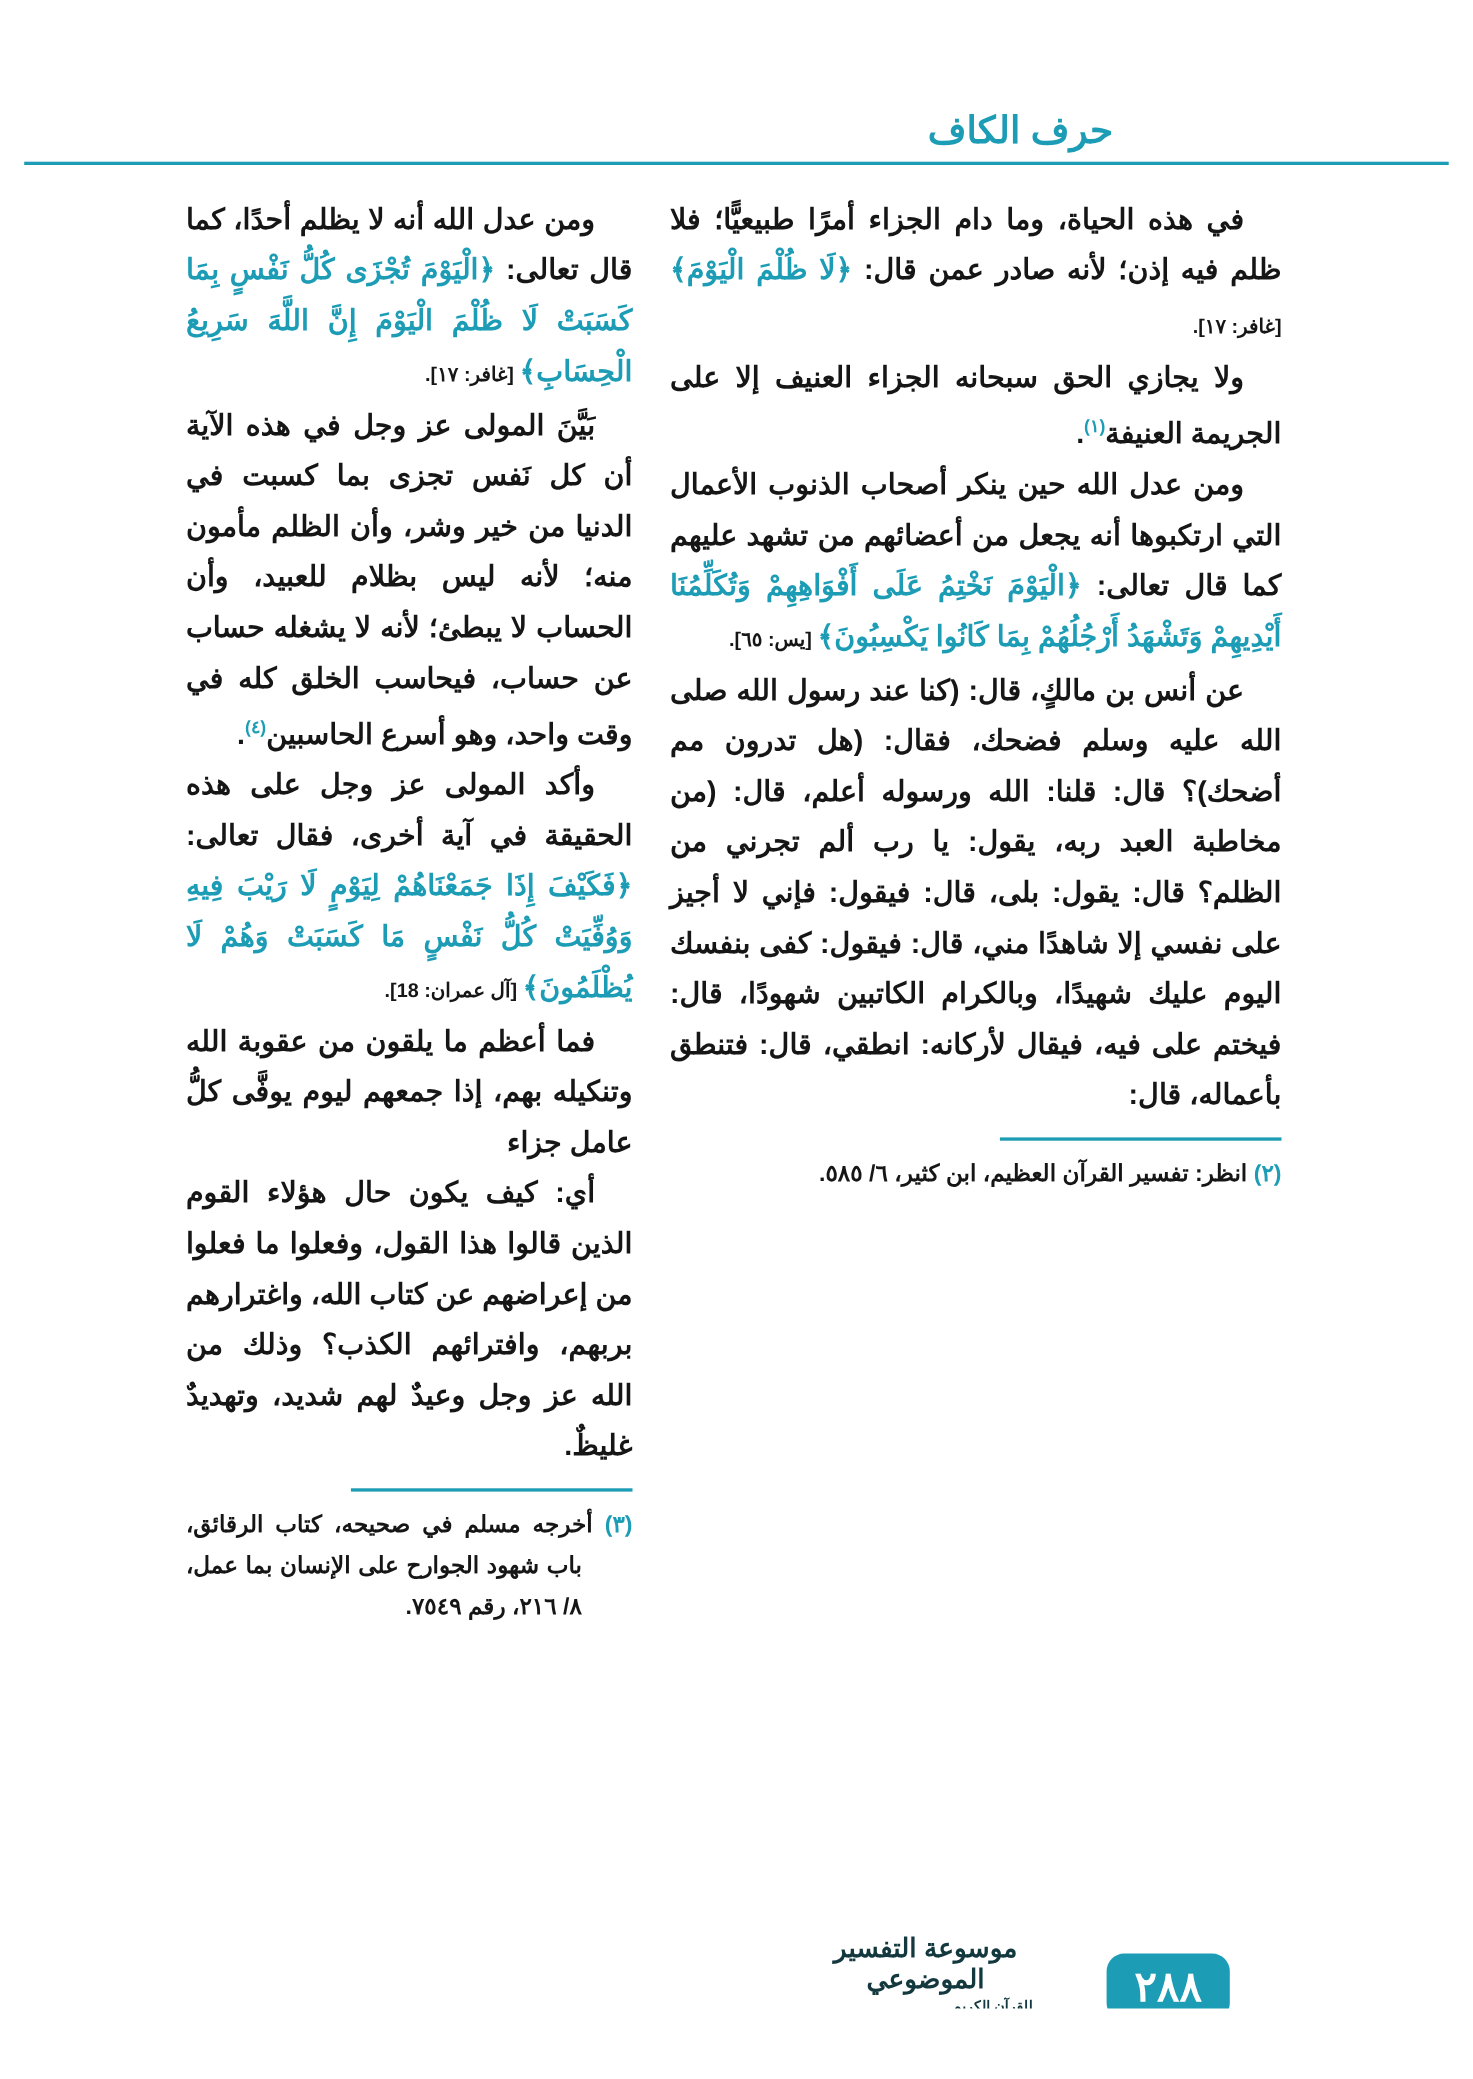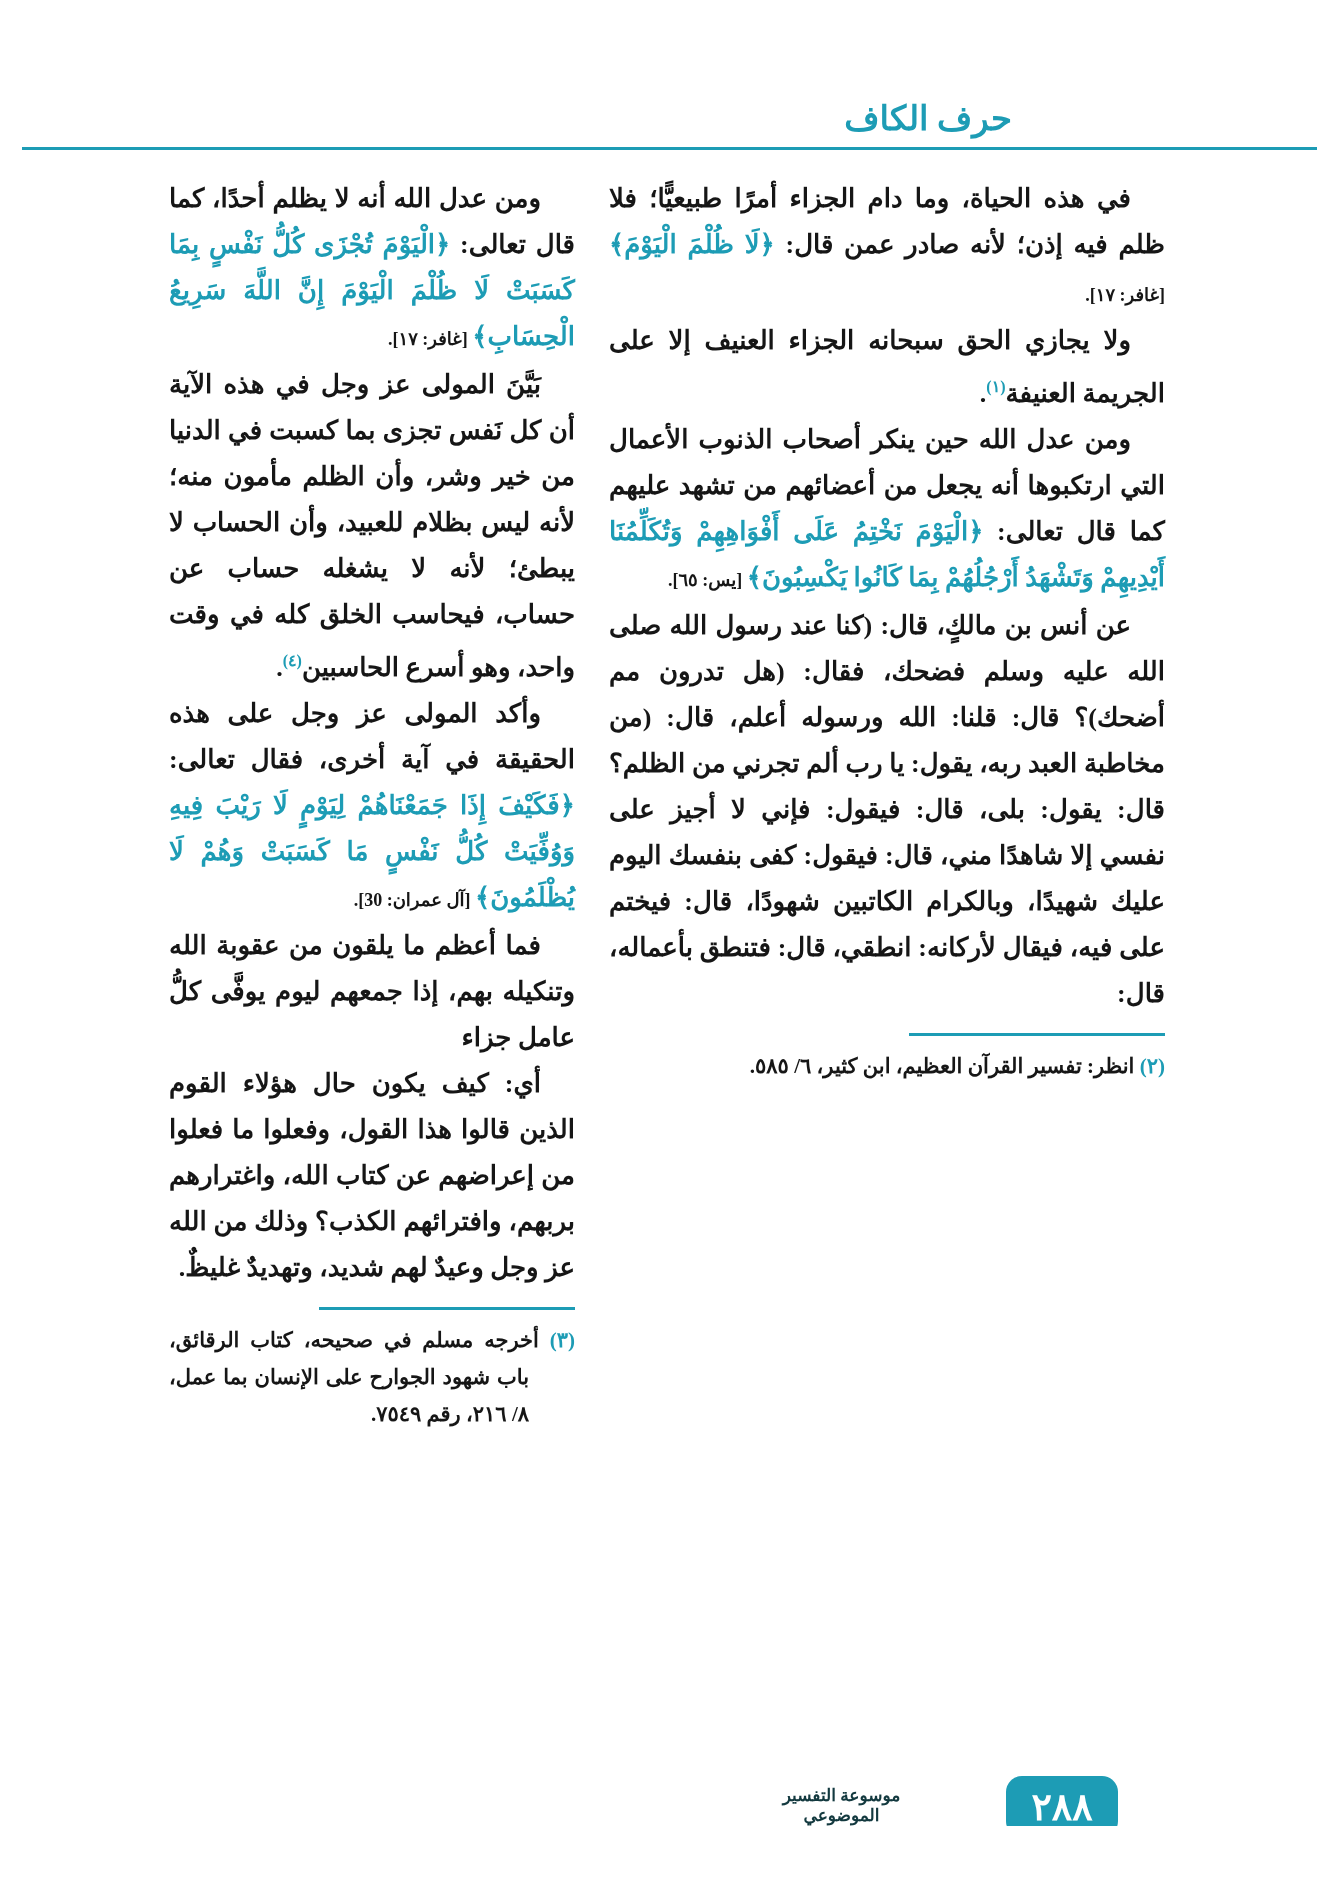--- a/index.html
+++ b/index.html
@@ -6,21 +6,21 @@
   html, body { width: 1339px; height: 1890px; }
   body { background: #ffffff; }
 
   .page {
     position: relative;
     width: 1339px;
     height: 1826px;
     background: #ffffff;
     overflow: hidden;
     direction: rtl;
-    font-family: Liberation Serif, serif;
+    font-family: Liberation Sans, sans-serif;
     color: var(--ink, #161616);
   }
 
   .header-title {
     position: absolute;
     top: 98px;
     right: 327px;
     font-size: 34px;
     font-weight: bold;
     color: var(--accent, #1d9cb5);
@@ -80,21 +80,21 @@
   .fn-marker { color: var(--accent, #1d9cb5); }
 
   .footer-logo {
     position: absolute;
     top: 1758px;
     right: 400px;
     width: 195px;
     text-align: center;
     color: #13393f;
   }
-  .logo-line1 { font-size: 17px; font-weight: bold; line-height: 1.15; margin-top: 28px; }
+  .logo-line1 { font-size: 24px; font-weight: bold; line-height: 1.15; }
   .logo-line2 { font-size: 13px; font-weight: bold; margin-top: 3px; text-align: right; }
 
   .page-number {
     position: absolute;
     top: 1776px;
     right: 221px;
     width: 112px;
     height: 61px;
     background: var(--accent, #1d9cb5);
     border-radius: 16px;
@@ -127,21 +127,21 @@
       <div class="fn-list">
           <div class="fn"><span class="fn-marker">(٢) </span><span>انظر: تفسير القرآن العظيم، ابن كثير، ٦/ ٥٨٥.</span></div>
         </div>
     </div>
   </div>
 
   <div class="col col-left" id="col-left">
     <div class="paras">
         <p class="para"><span class="seg normal">ومن عدل الله أنه لا يظلم أحدًا، كما قال تعالى: </span><span class="seg quran">﴿الْيَوْمَ تُجْزَى كُلُّ نَفْسٍ بِمَا كَسَبَتْ لَا ظُلْمَ الْيَوْمَ إِنَّ اللَّهَ سَرِيعُ الْحِسَابِ﴾</span><span class="seg cite"> [غافر: ١٧].</span></p>
         <p class="para"><span class="seg normal">بَيَّنَ المولى عز وجل في هذه الآية أن كل نَفس تجزى بما كسبت في الدنيا من خير وشر، وأن الظلم مأمون منه؛ لأنه ليس بظلام للعبيد، وأن الحساب لا يبطئ؛ لأنه لا يشغله حساب عن حساب، فيحاسب الخلق كله في وقت واحد، وهو أسرع الحاسبين</span><span class="seg ref">(٤)</span><span class="seg normal">.</span></p>
-        <p class="para"><span class="seg normal">وأكد المولى عز وجل على هذه الحقيقة في آية أخرى، فقال تعالى: </span><span class="seg quran">﴿فَكَيْفَ إِذَا جَمَعْنَاهُمْ لِيَوْمٍ لَا رَيْبَ فِيهِ وَوُفِّيَتْ كُلُّ نَفْسٍ مَا كَسَبَتْ وَهُمْ لَا يُظْلَمُونَ﴾</span><span class="seg cite"> [آل عمران: 30].</span></p>
+        <p class="para"><span class="seg normal">وأكد المولى عز وجل على هذه الحقيقة في آية أخرى، فقال تعالى: </span><span class="seg quran">﴿فَكَيْفَ إِذَا جَمَعْنَاهُمْ لِيَوْمٍ لَا رَيْبَ فِيهِ وَوُفِّيَتْ كُلُّ نَفْسٍ مَا كَسَبَتْ وَهُمْ لَا يُظْلَمُونَ﴾</span><span class="seg cite"> [آل عمران: 18].</span></p>
         <p class="para"><span class="seg normal">فما أعظم ما يلقون من عقوبة الله وتنكيله بهم، إذا جمعهم ليوم يوفَّى كلُّ عامل جزاء</span></p>
         <p class="para"><span class="seg normal">أي: كيف يكون حال هؤلاء القوم الذين قالوا هذا القول، وفعلوا ما فعلوا من إعراضهم عن كتاب الله، واغترارهم بربهم، وافترائهم الكذب؟ وذلك من الله عز وجل وعيدٌ لهم شديد، وتهديدٌ غليظٌ.</span></p>
       </div>
     <div class="footnotes">
       <div class="fn-rule"></div>
       <div class="fn-list">
           <div class="fn"><span class="fn-marker">(٣) </span><span>أخرجه مسلم في صحيحه، كتاب الرقائق، باب شهود الجوارح على الإنسان بما عمل، ٨/ ٢١٦، رقم ٧٥٤٩.</span></div>
         </div>
     </div>
   </div>

